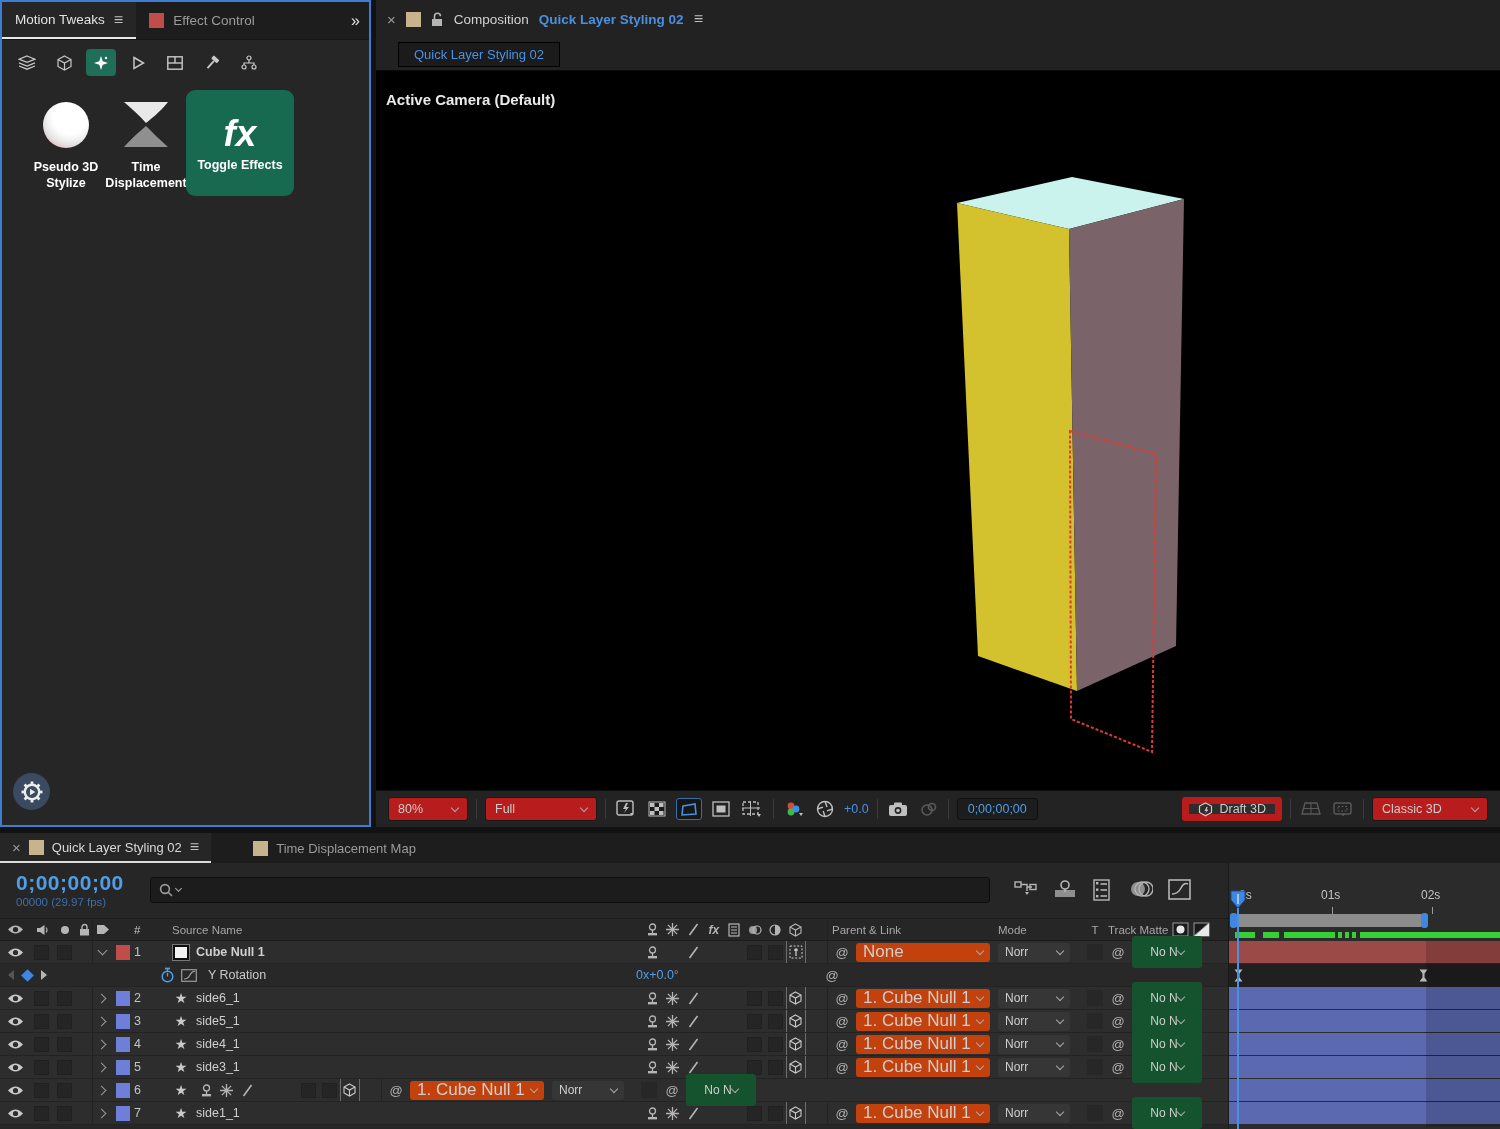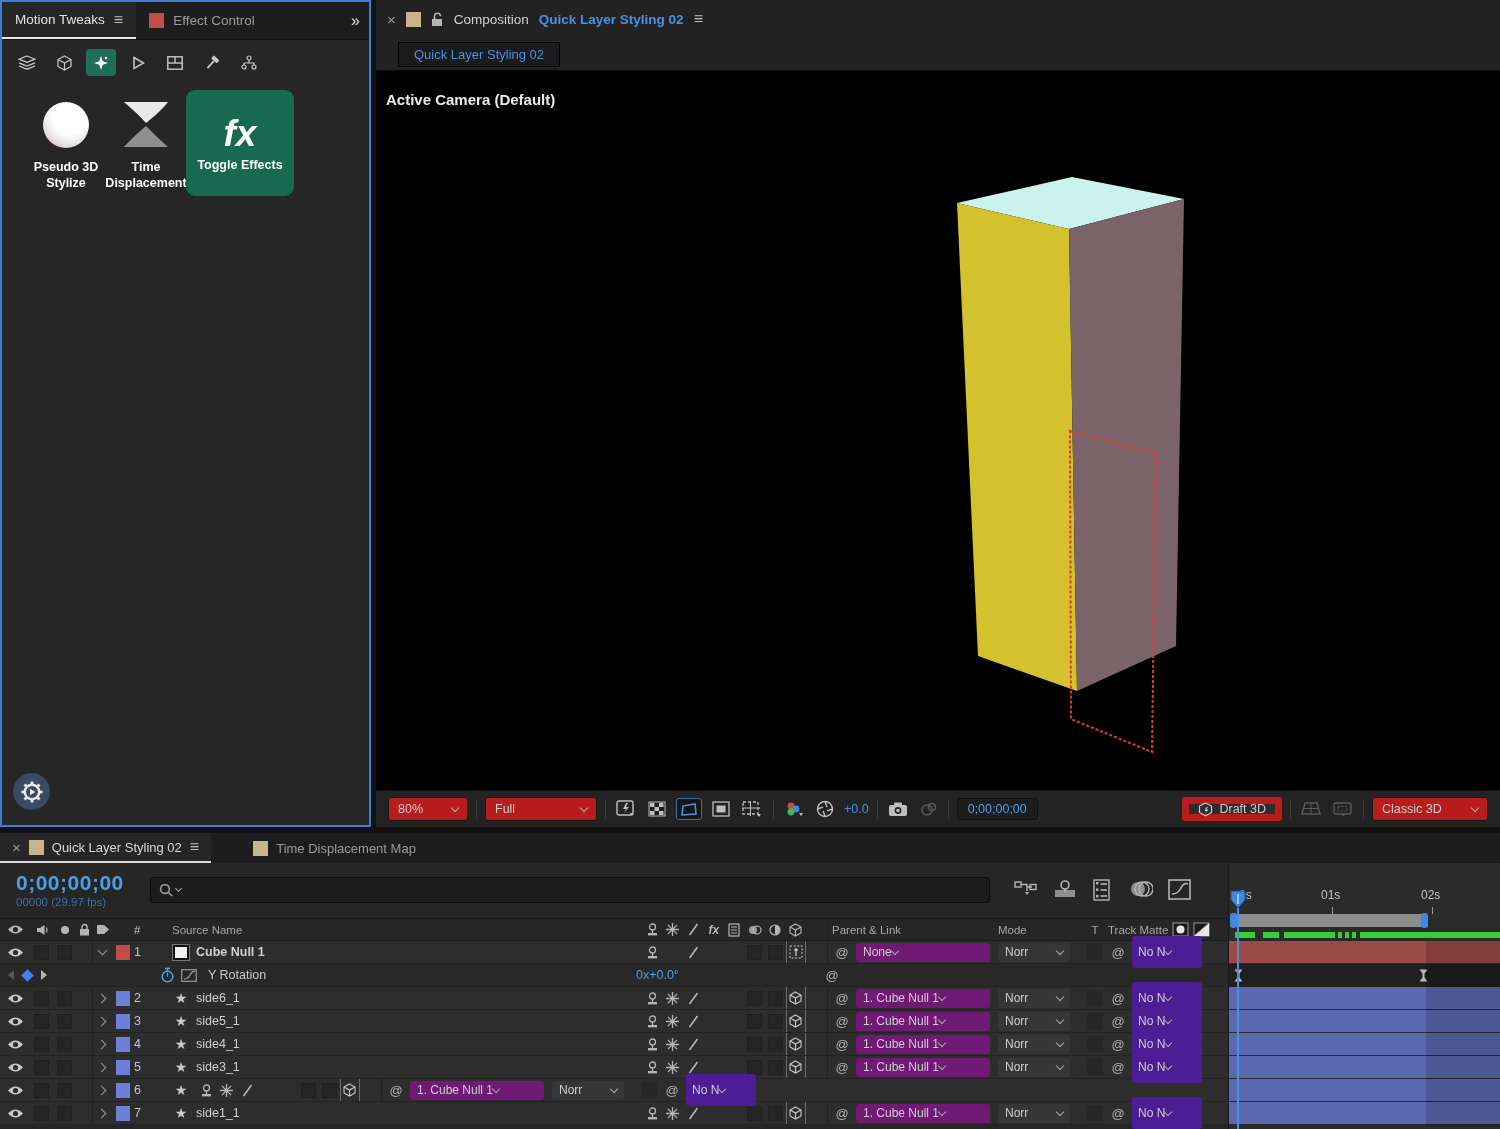--- a/index.html
+++ b/index.html
@@ -74,27 +74,27 @@
 .exp.open{transform:rotate(45deg);margin-top:-4px;}
 .exp.closed{transform:rotate(-45deg);margin-left:-3px;}
 .nullbox{width:16px;height:15px;background:#f2f2f2;border:2px solid #0c0c0c;box-shadow:0 0 0 1px #777;}
 .star{color:#c9c9c9;font-size:14px;line-height:1;}
 .c-switches{width:166px;display:flex;height:100%;}
 .sc{width:20.5px;display:flex;align-items:center;justify-content:center;flex:none;height:100%;}
 .sc.cube-col{border-left:1px solid #6e6e6e;border-right:1px solid #6e6e6e;}
 .c-gap{width:20px;border-right:1px solid #222;height:100%;}
 .c-parent{width:170px;display:flex;align-items:center;gap:4px;padding-left:4px;}
 .pick{width:20px;text-align:center;color:#b0b0b0;font-size:13px;flex:none;}
-.pdd{flex:1;height:19px;background:#701a75;border-radius:3px;display:flex;align-items:center;justify-content:flex-start;padding:0 7px;font-size:12px;color:#cfcfcf;margin-right:8px;}
+.pdd{flex:1;height:19px;background:#c2410c;border-radius:3px;display:flex;align-items:center;justify-content:space-between;padding:0 7px;font-size:17px;color:#cfcfcf;margin-right:8px;}
 .c-mode{width:84px;display:flex;align-items:center;}
 .mdd{width:72px;height:19px;background:#363636;border-radius:3px;display:flex;align-items:center;justify-content:space-between;padding:0 7px;font-size:12px;color:#cfcfcf;}
 .c-t{width:26px;display:flex;align-items:center;justify-content:center;}
 .tbx{width:16px;height:16px;background:#272727;}
 .c-matte{width:120px;display:flex;align-items:center;gap:4px;}
-.mtdd{width:70px;height:19px;background:#4c1d95;border-radius:3px;display:flex;align-items:center;justify-content:flex-start;padding:16px 6px;font-size:12px;color:#cfcfcf;}
+.mtdd{width:70px;height:19px;background:#14532d;border-radius:3px;display:flex;align-items:center;justify-content:center;padding:16px 6px;font-size:12px;color:#cfcfcf;}
 
 .kf-nav{width:70px;display:flex;align-items:center;gap:9px;padding-left:8px;flex:none;}
 .arr{width:0;height:0;border-top:5px solid transparent;border-bottom:5px solid transparent;}
 .arr.l{border-right:6px solid #555;}
 .arr.r{border-left:6px solid #b5b5b5;}
 .kdiam{width:9px;height:9px;background:#3f87e0;transform:rotate(45deg);}
 .prop-indent{width:86px;flex:none;}
 .pw{width:22px;flex:none;display:flex;justify-content:center;}
 .p-name{width:436px;flex:none;padding-left:8px;color:#c9c9c9;}
 .p-val{width:186px;flex:none;color:#4e9ee8;}

